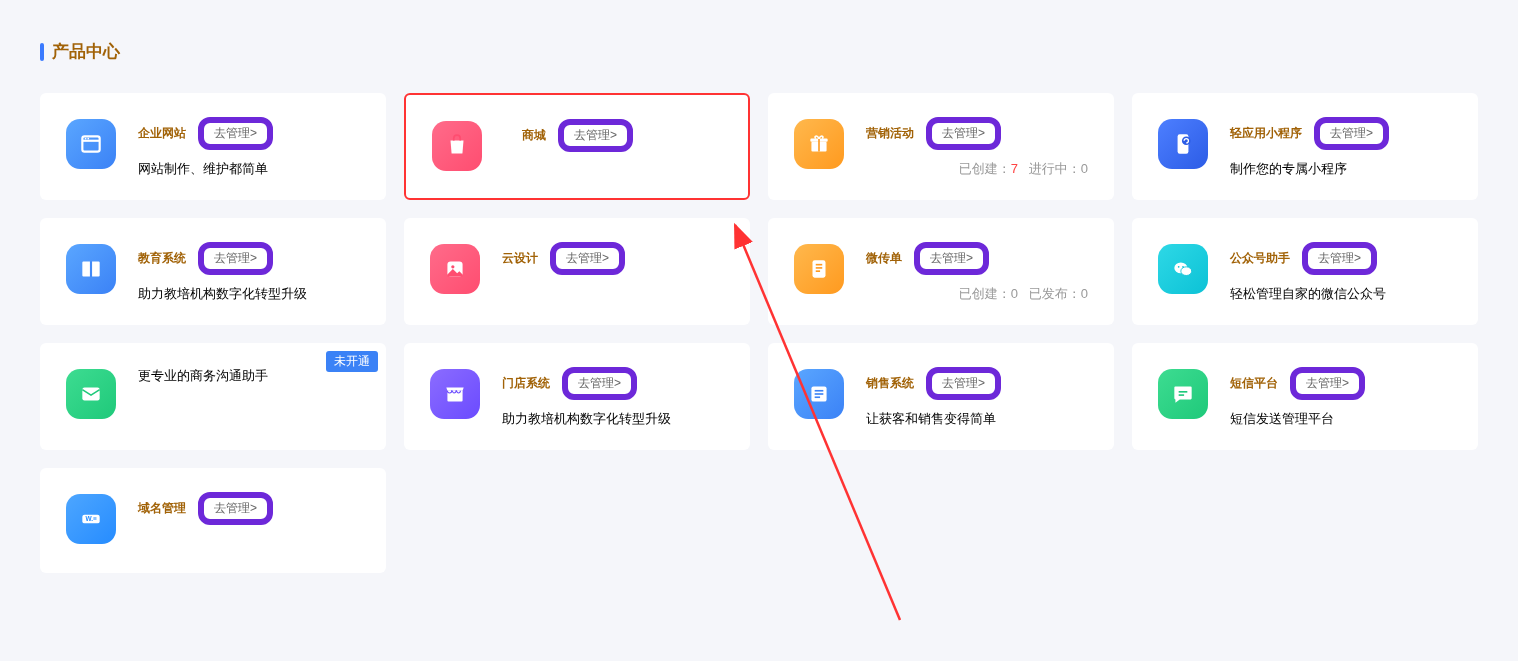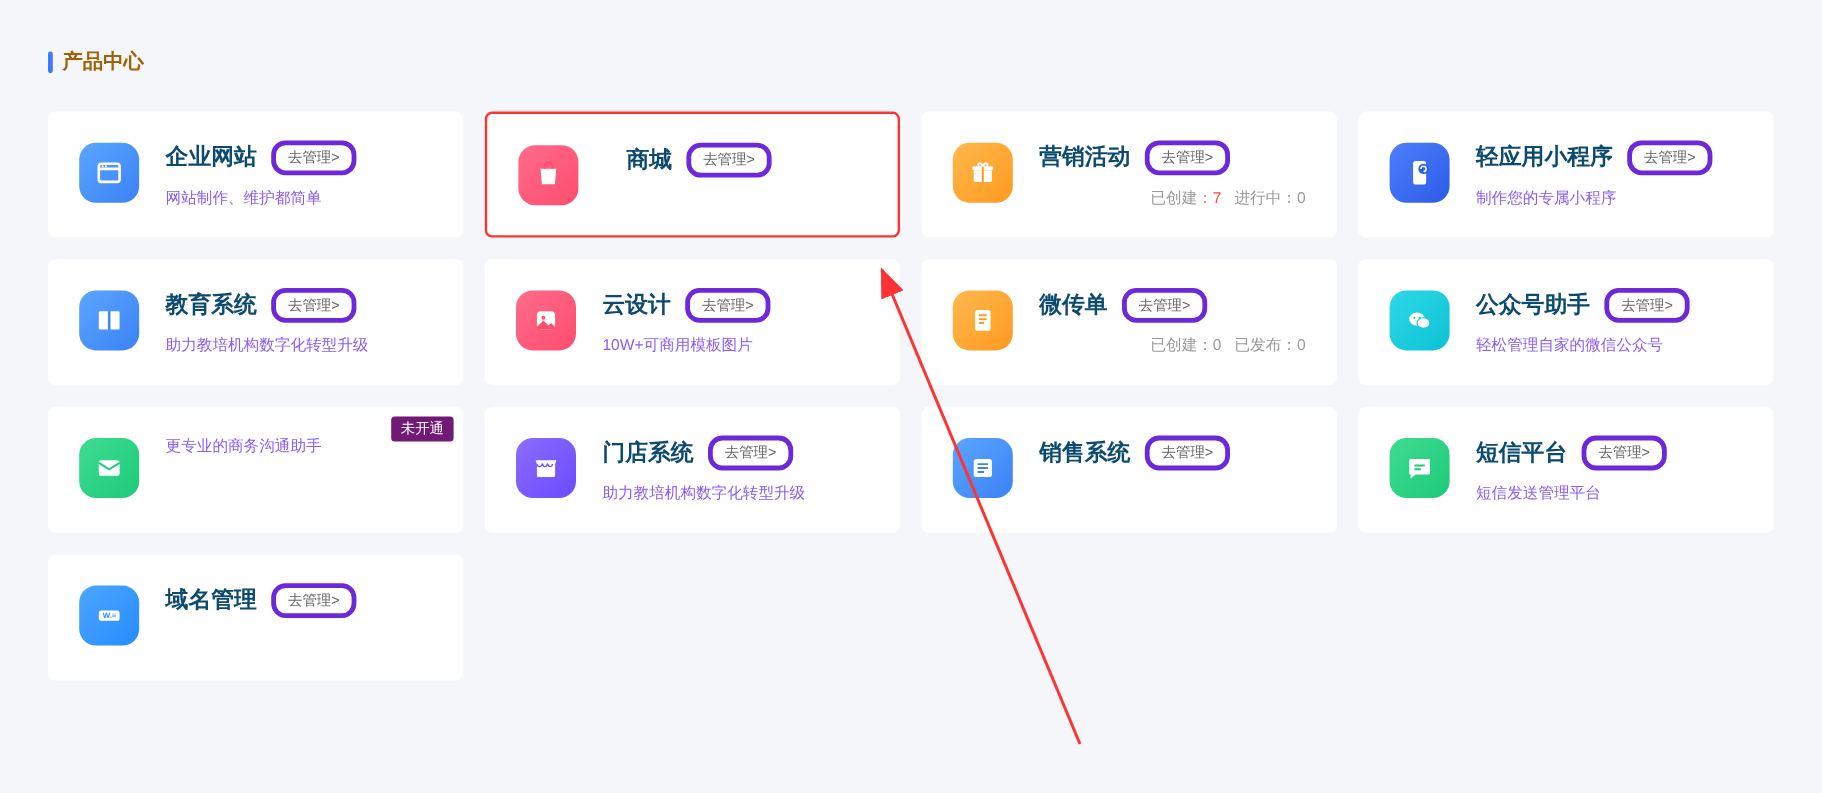--- a/index.html
+++ b/index.html
@@ -45,21 +45,21 @@
       min-height: 105px;
     }
     .card-highlight {
       border: 2px solid #ff3333;
       gap: 18px;
     }
     .card-badge {
       position: absolute;
       top: 8px;
       right: 8px;
-      background: #701a75;
+      background: #3b82f6;
       color: #fff;
       font-size: 12px;
       padding: 2px 8px;
       border-radius: 3px;
     }
     .card-icon {
       width: 50px;
       height: 50px;
       border-radius: 14px;
       display: flex;
@@ -72,38 +72,38 @@
     .card-body {
       flex: 1;
       padding-top: 2px;
     }
     .card-header {
       display: flex;
       align-items: center;
       margin-bottom: 10px;
     }
     .card-name {
-      font-size: 19px;
+      font-size: 12px;
       font-weight: 600;
-      color: #0c4a6e;
+      color: #a16207;
       margin-right: 12px;
     }
     .card-btn {
-      border: 4px solid #6d28d9;
+      border: 6px solid #6d28d9;
       border-radius: 12px;
       background: #fff;
       color: #666;
       font-size: 12px;
       padding: 2px 10px;
       cursor: pointer;
       line-height: 1.4;
     }
     .card-desc {
       font-size: 13px;
-      color: #8b5cf6;
+      color: #000000;
       line-height: 1.4;
     }
     .card-stats {
       font-size: 13px;
       color: #999;
       text-align: right;
     }
     .stat-red { color: #ff4444; }
     .icon-blue { background: linear-gradient(135deg,#5aa6ff,#3b82f6); }
     .icon-pink { background: linear-gradient(135deg,#ff6b8a,#ff4d70); }
@@ -226,21 +226,20 @@
             <rect x="5" y="5" width="14" height="14" rx="3" fill="#fff"></rect>
             <circle cx="10" cy="10" r="1.5" fill="#ff4d70"></circle>
             <path d="M5 17l5-5 4 4 2-2 3 3v2H5z" fill="#ff4d70"></path>
           </svg>
       </div>
       <div class="card-body">
         <div class="card-header">
           <span class="card-name">云设计</span>
           <button class="card-btn">去管理&gt;</button>
         </div>
-        <div class="card-desc">10W+可商用模板图片</div>
       </div>
     </div>
 
     <div class="card">
       <div class="card-icon icon-orange">
         <svg viewBox="0 0 24 24" fill="#fff">
             <rect x="6" y="4" width="12" height="16" rx="2" fill="#fff"></rect>
             <line x1="9" y1="8" x2="15" y2="8" stroke="#ff9a1f" stroke-width="1.5"></line>
             <line x1="9" y1="11" x2="15" y2="11" stroke="#ff9a1f" stroke-width="1.5"></line>
             <line x1="9" y1="14" x2="13" y2="14" stroke="#ff9a1f" stroke-width="1.5"></line>
@@ -312,20 +311,21 @@
             <line x1="8" y1="9" x2="16" y2="9" stroke="#3b82f6" stroke-width="1.5"></line>
             <line x1="8" y1="12" x2="16" y2="12" stroke="#3b82f6" stroke-width="1.5"></line>
             <line x1="8" y1="15" x2="13" y2="15" stroke="#3b82f6" stroke-width="1.5"></line>
           </svg>
       </div>
       <div class="card-body">
         <div class="card-header">
           <span class="card-name">销售系统</span>
           <button class="card-btn">去管理&gt;</button>
         </div>
+        <div class="card-desc">让获客和销售变得简单</div>
       </div>
     </div>
 
     <div class="card">
       <div class="card-icon icon-green">
         <svg viewBox="0 0 24 24" fill="#fff">
             <path d="M5 5h14a1 1 0 011 1v10a1 1 0 01-1 1H9l-4 3v-3a1 1 0 01-1-1V6a1 1 0 011-1z" fill="#fff"></path>
             <line x1="8" y1="10" x2="16" y2="10" stroke="#1fc97a" stroke-width="1.5"></line>
             <line x1="8" y1="13" x2="13" y2="13" stroke="#1fc97a" stroke-width="1.5"></line>
           </svg>

